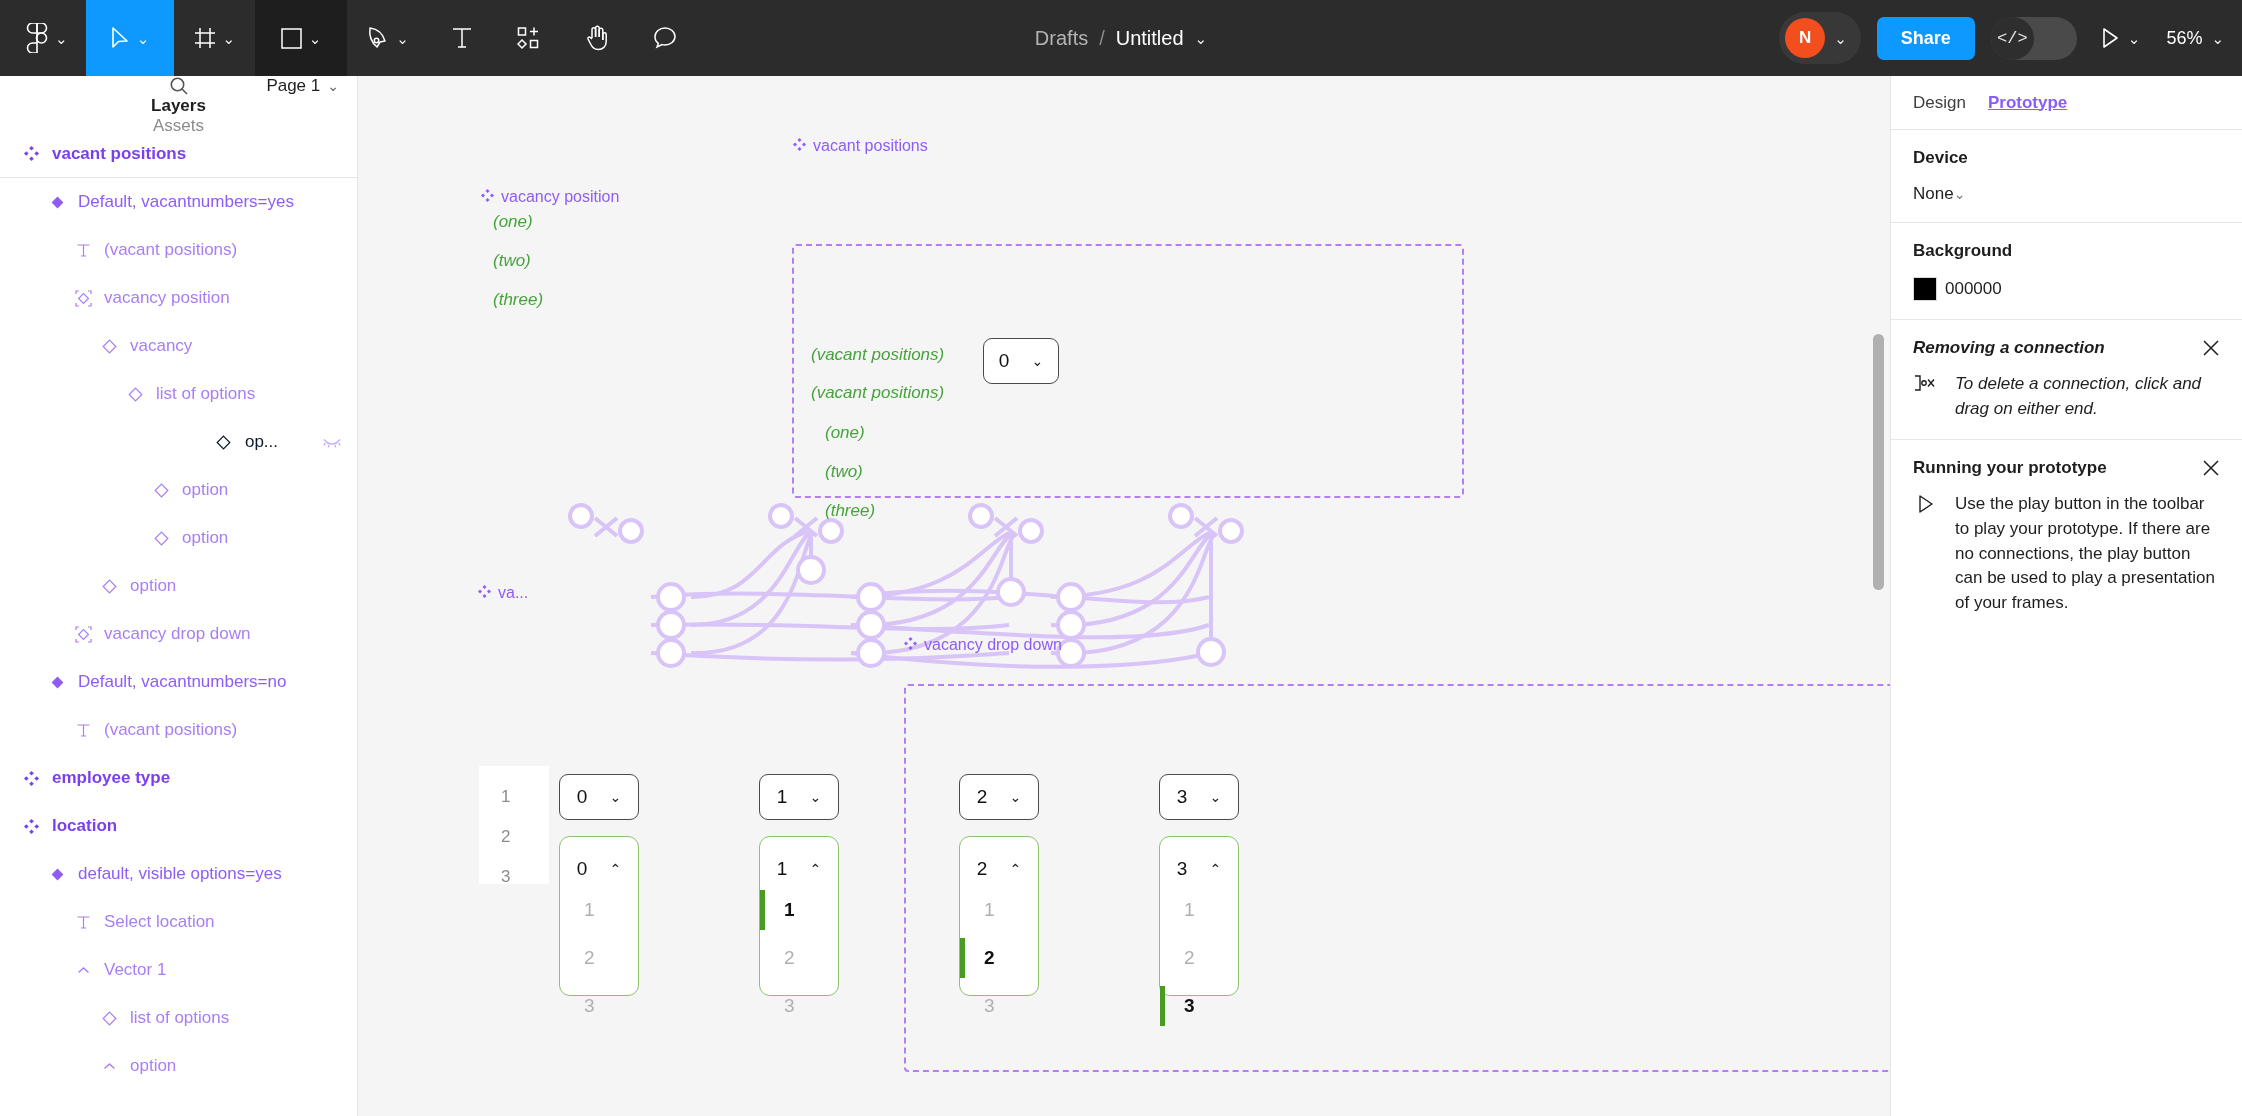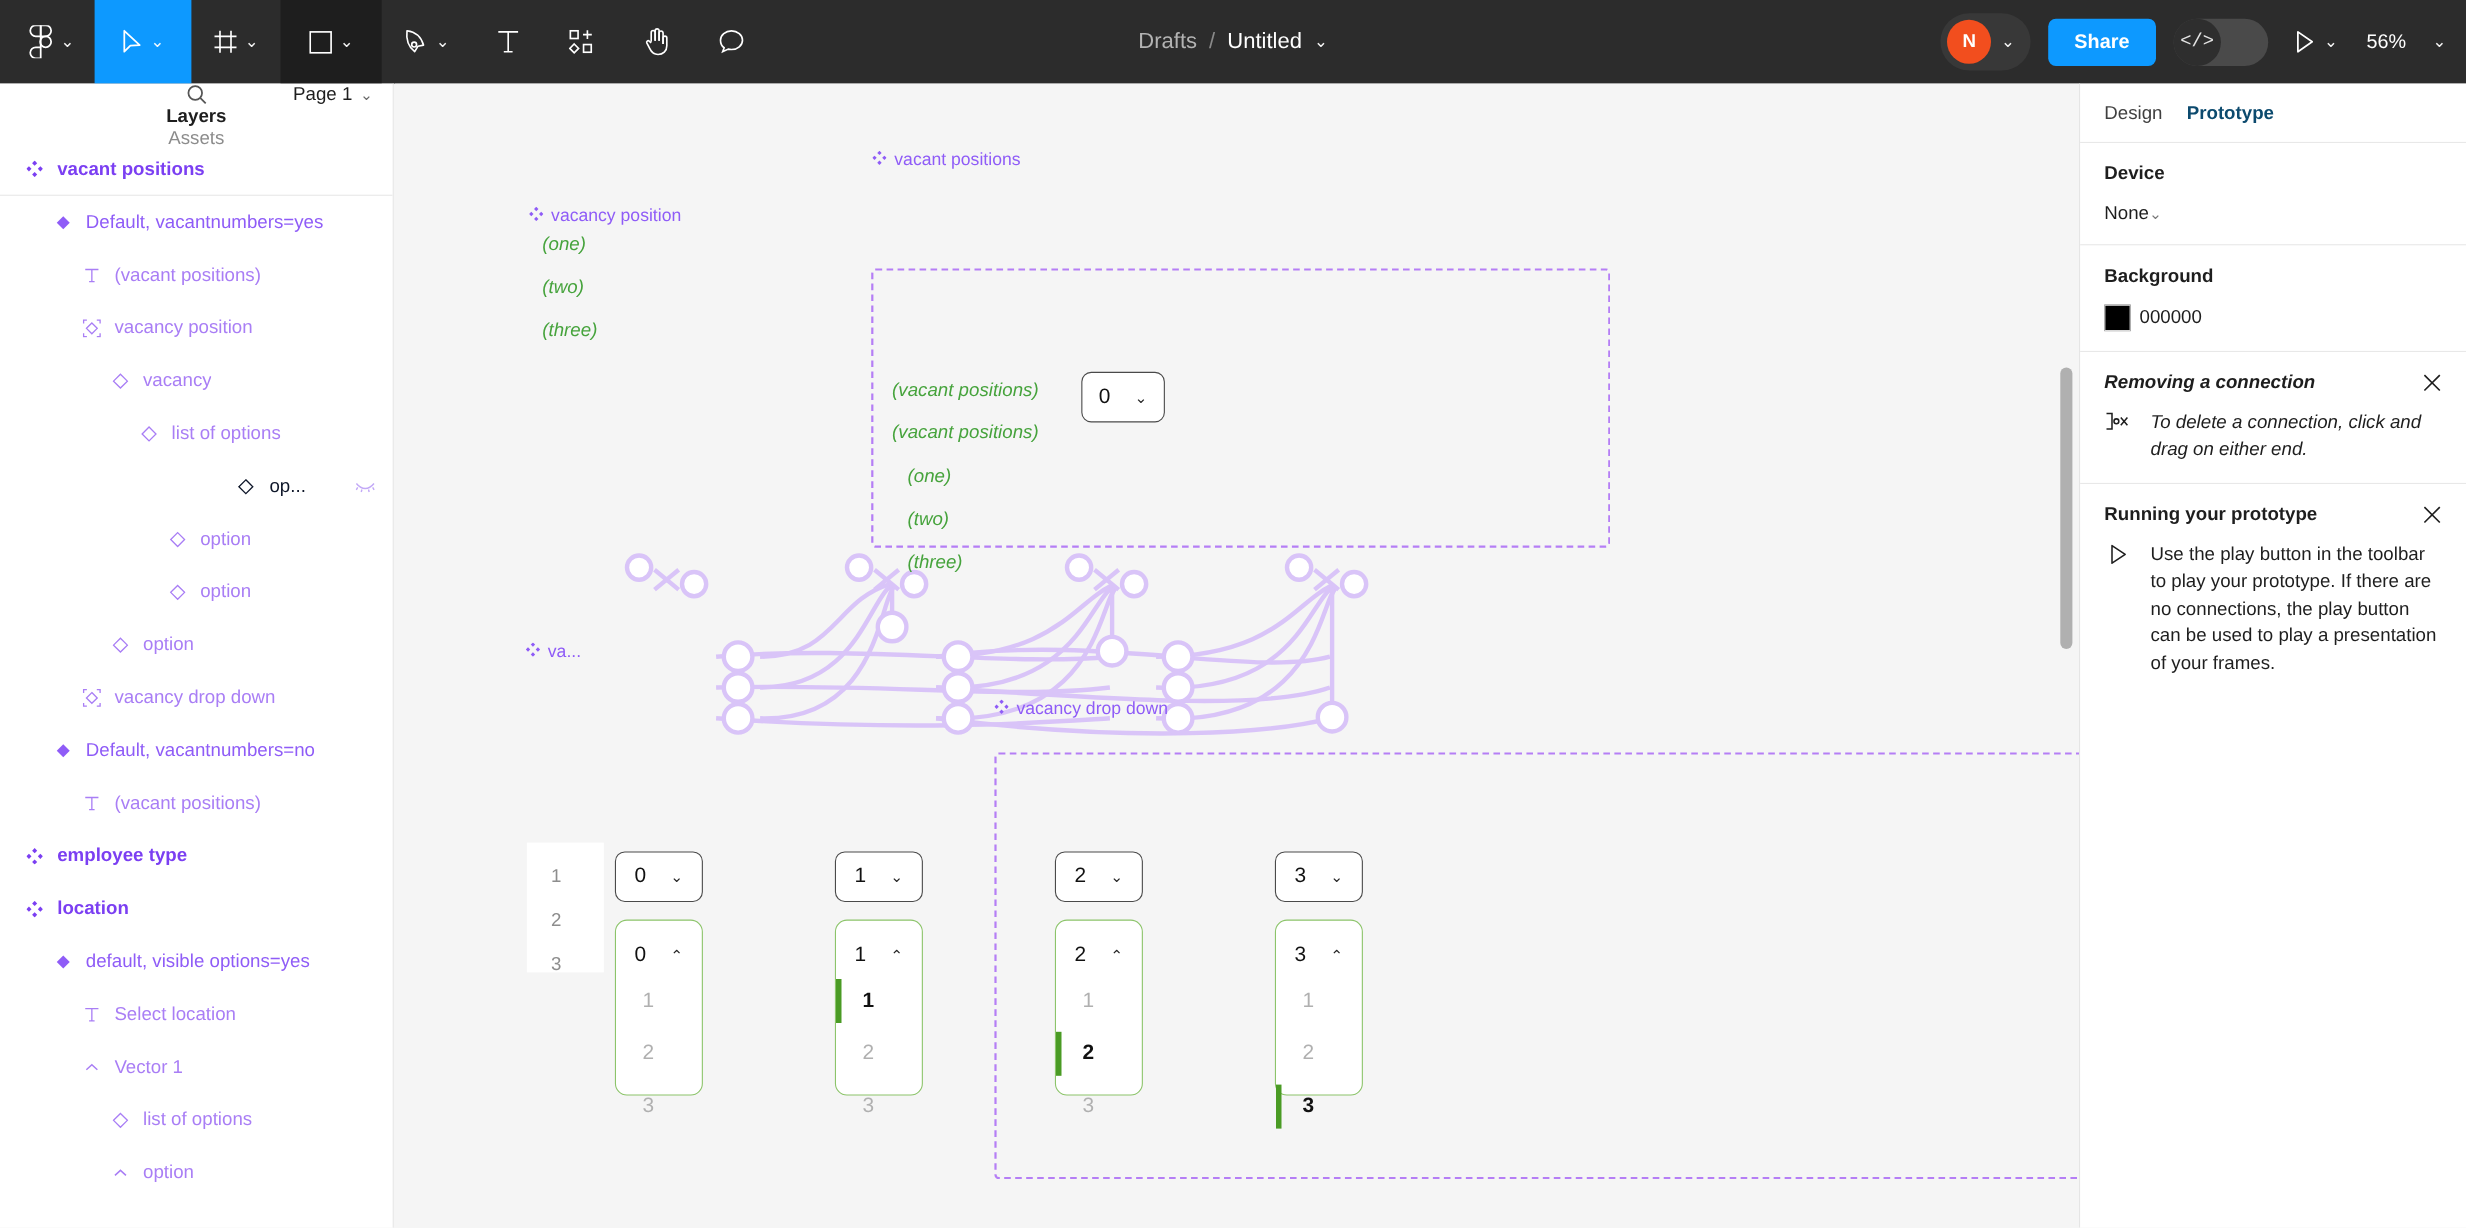--- a/index.html
+++ b/index.html
@@ -58,21 +58,21 @@
   #code-pill {
     background: #4a4a4a; border-radius: 30px; width: 86px; height: 43px;
     display: flex; align-items: center; cursor: pointer; margin-right: 24px;
   }
   #code-knob {
     width: 43px; height: 43px; border-radius: 50%; background: #2e2e2e;
     display: flex; align-items: center; justify-content: center;
     color: #e6e6e6; font-size: 17px; font-family: "Liberation Mono", monospace;
   }
   #play-group { display: flex; align-items: center; gap: 9px; cursor: pointer; margin-right: 26px; }
-  #zoom-group { display: flex; align-items: center; gap: 24px; cursor: pointer; }
+  #zoom-group { display: flex; align-items: center; gap: 9px; cursor: pointer; }
   #zoom-val { color: #fff; font-size: 18px; }
 
   
   #left-panel {
     position: absolute; left: 0; top: 76px;
     width: 358px; height: 1040px;
     background: #ffffff; border-right: 1px solid #e5e5e5;
     overflow: hidden;
   }
   #left-tabs {
@@ -104,21 +104,21 @@
   #right-panel {
     position: absolute; right: 0; top: 76px;
     width: 352px; height: 1040px;
     background: #ffffff; border-left: 1px solid #e5e5e5;
   }
   #rp-tabs {
     height: 54px; display: flex; align-items: center; gap: 22px;
     padding: 0 22px; border-bottom: 1px solid #e8e8e8;
   }
   .rtab { font-size: 17px; cursor: pointer; }
-  .rtab.active { color: #0c4a6e; font-weight: 700; }
+  .rtab.active { color: #8b5cf6; font-weight: 700; text-decoration: underline; }
   .rtab.idle { color: #404040; }
   .rp-sec { padding: 18px 22px 18px 22px; border-bottom: 1px solid #e8e8e8; }
   .rp-h { font-size: 17px; font-weight: 700; color: #1e1e1e; margin-bottom: 16px; }
   .rp-row { display: flex; align-items: center; gap: 0; font-size: 17px; color: #1e1e1e; cursor: pointer; }
   #bg-swatch { width: 24px; height: 24px; background: #000000; border: 1px solid #d9d9d9; }
   .tip-head {
     display: flex; align-items: center; justify-content: space-between;
     font-size: 17px; font-weight: 700; color: #1e1e1e; margin-bottom: 14px;
   }
   .tip-body { display: flex; gap: 16px; align-items: flex-start; }

